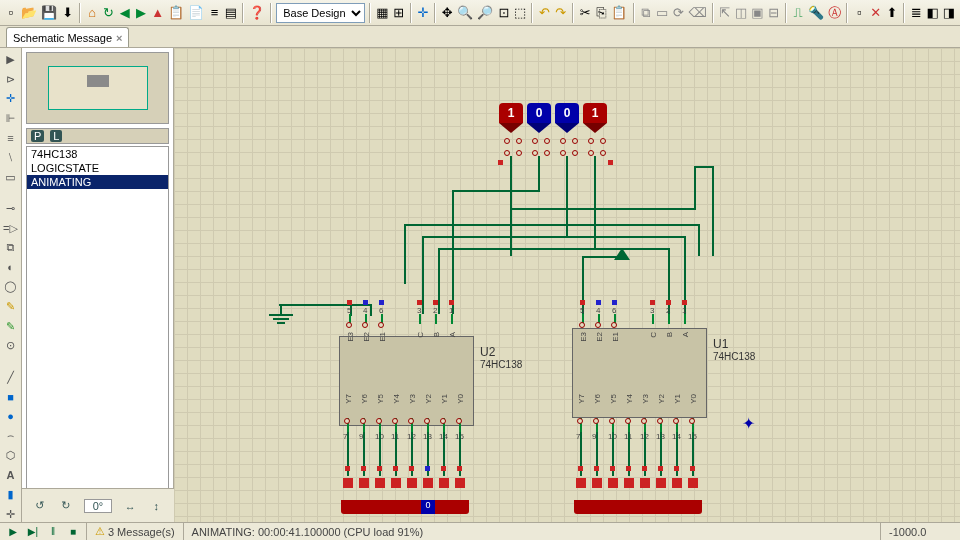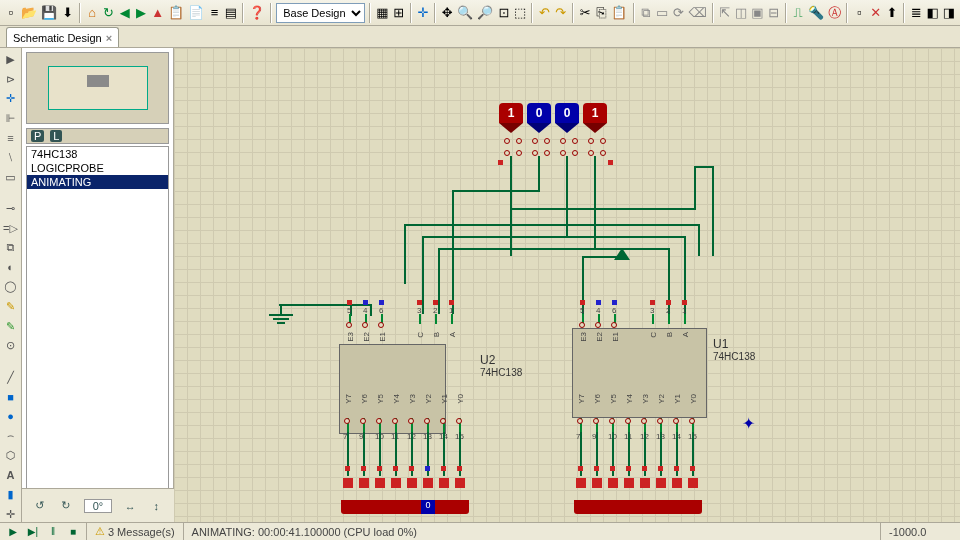--- a/index.html
+++ b/index.html
@@ -113,21 +113,21 @@
 <span class="tbtn" style="color:#c33">✕</span>
 <span class="tbtn">⬆</span>
 <span class="tsep"></span>
 <span class="tbtn">≣</span>
 <span class="tbtn">◧</span>
 <span class="tbtn">◨</span>
 </div>
 
 <div class="tabs">
 <div class="tab">
-<span>Schematic Design</span>
+<span>Schematic Message</span>
 <span class="x">×</span>
 </div>
 </div>
 
 <div class="main">
 <div class="sidetools">
 <span class="stool">▶</span>
 <span class="stool">⊳</span>
 <span class="stool" style="color:#06c">✛</span>
 <span class="stool">⊩</span>
@@ -159,21 +159,21 @@
         <div class="ovbox">
           <div class="ovchip"></div>
         </div>
       </div>
 <div class="devhdr">
 <span style="background:#355;color:#fff;padding:0 3px;border-radius:2px">P</span>
 <span style="background:#355;color:#fff;padding:0 3px;border-radius:2px">L</span>
 </div>
 <div class="devlist">
 <div class="devitem">74HC138</div>
-<div class="devitem">LOGICPROBE</div>
+<div class="devitem">LOGICSTATE</div>
 <div class="devitem sel">ANIMATING</div>
 </div>
 </div>
 
 <div class="canvas">
 <div class="grid"></div>
 
 <div class="logicin hi" style="left:325px;top:55px">
         <div class="body">1</div>
         <div class="tri"></div>
@@ -243,21 +243,21 @@
 <div class="wire" style="left:196px;top:256px;width:2px;height:12px"></div>
 <div class="wire" style="left:176px;top:256px;width:2px;height:12px"></div>
 <div class="wire" style="left:105px;top:256px;width:73px;height:2px"></div>
 <div class="gnd" style="left:92px;top:256px">
         <div class="v"></div>
         <div class="h1"></div>
         <div class="h2"></div>
         <div class="h3"></div>
       </div>
 
-<div class="chip" style="left:165px;top:296px;width:107px;height:90px">
+<div class="chip" style="left:165px;top:288px;width:135px;height:90px">
 <span class="lbl" style="left:140px;top:8px;font-size:12px">U2</span>
 <span class="lbl" style="left:140px;top:22px">74HC138</span>
 </div>
 
 <div class="chip" style="left:398px;top:280px;width:135px;height:90px">
 <span class="lbl" style="left:140px;top:8px;font-size:12px">U1</span>
 <span class="lbl" style="left:140px;top:22px">74HC138</span>
 </div>
 
 <div class="cursor" style="left:568px;top:366px">✦</div>
@@ -444,15 +444,15 @@
 </div>
 
 <div class="status">
 <div class="playbtns">
 <span class="pbtn">▶</span>
 <span class="pbtn">▶|</span>
 <span class="pbtn">‖</span>
 <span class="pbtn">■</span>
 </div>
 <div class="cell"><span style="color:#c90">⚠</span>&nbsp;<span>3 Message(s)</span></div>
-<div class="cell" style="flex:1">ANIMATING: 00:00:41.100000 (CPU load 0%)</div>
+<div class="cell" style="flex:1">ANIMATING: 00:00:41.100000 (CPU load 91%)</div>
 <div class="cell" style="width:80px">-1000.0</div>
 </div>
 
 </body></html>

